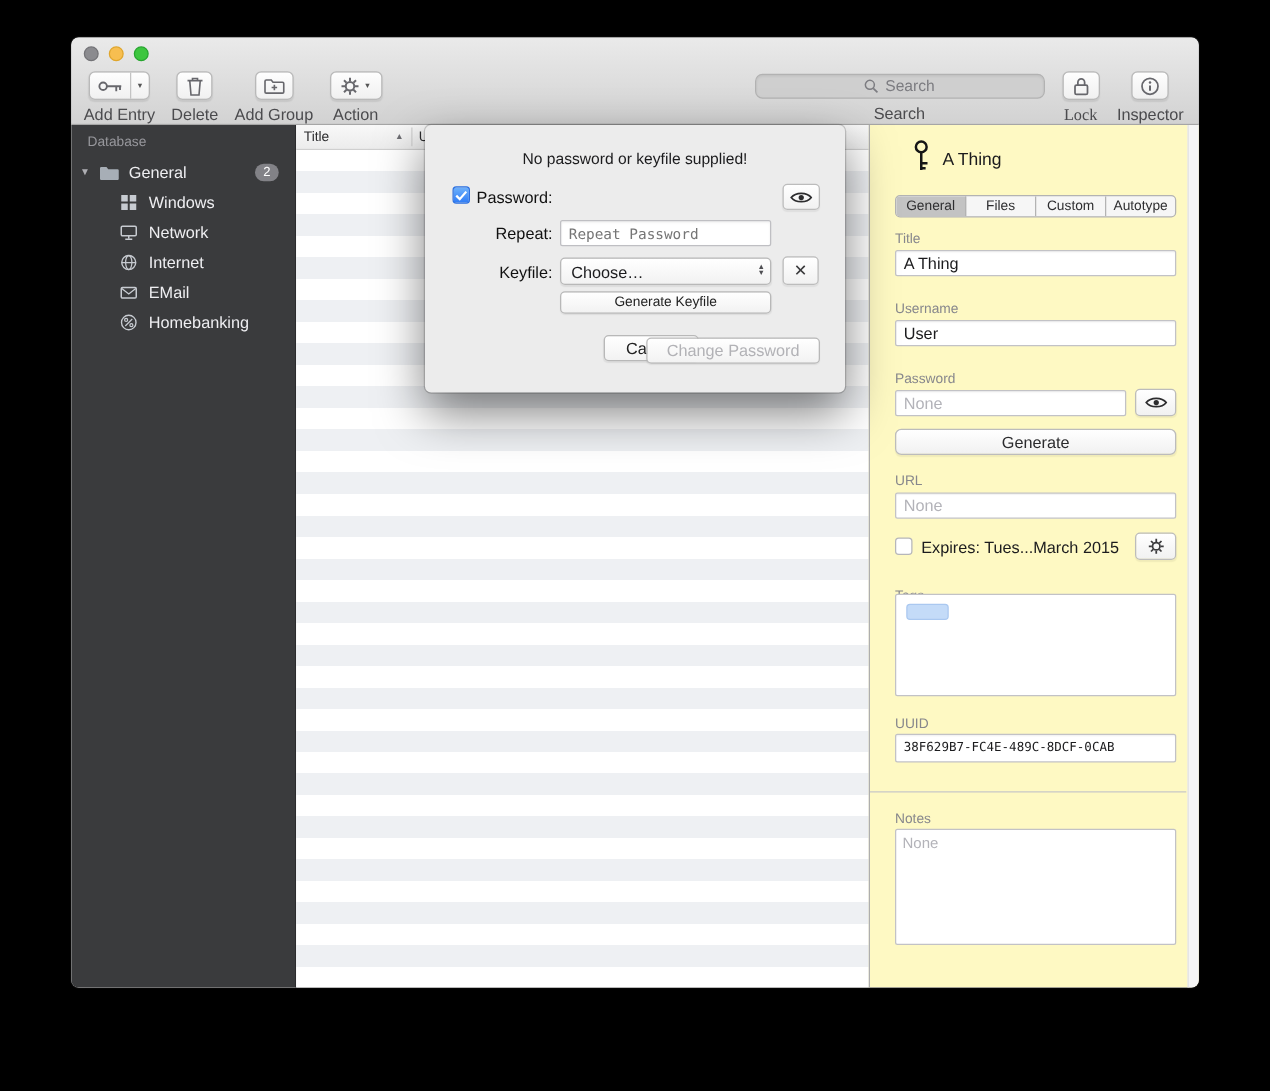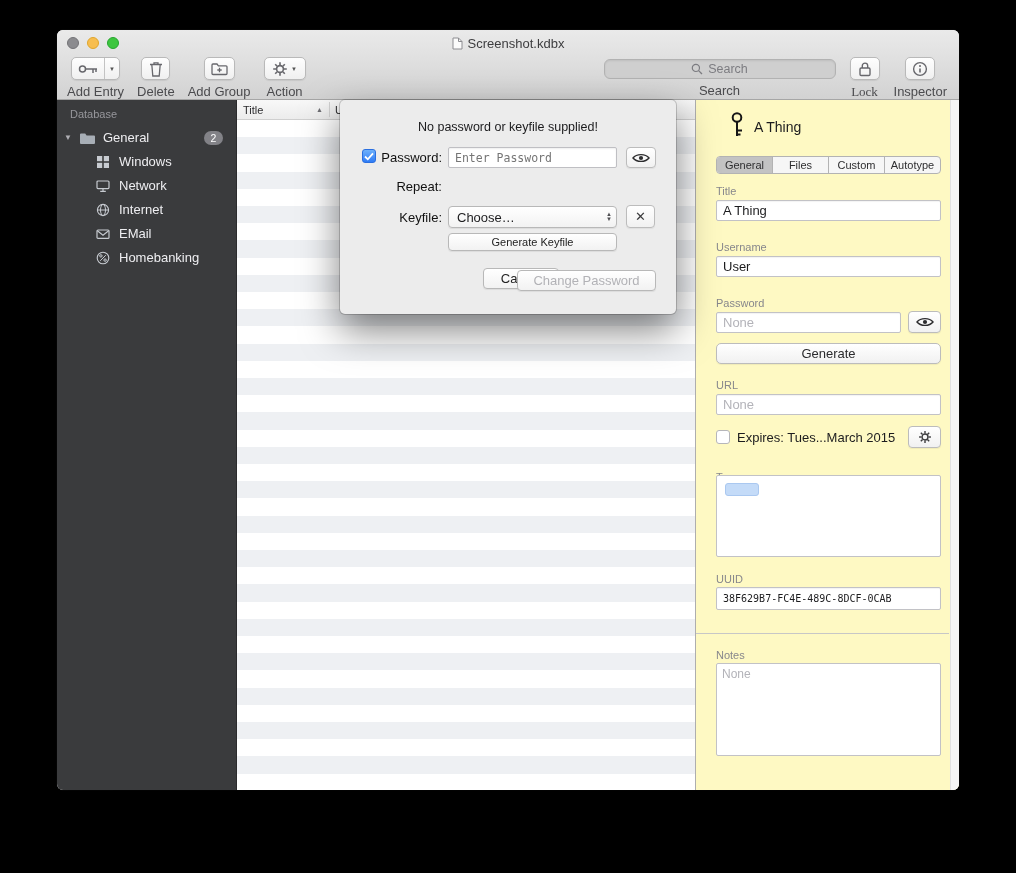--- a/index.html
+++ b/index.html
@@ -175,27 +175,20 @@
 <body>
 
 <div class="window">
 
   <div class="chrome">
     <div class="titlebar">
       <div class="traffic">
         <span class="tl tl-close"></span>
         <span class="tl tl-min"></span>
         <span class="tl tl-zoom"></span>
-      </div>
-      <div class="title-wrap">
-        <svg width="11" height="13" viewBox="0 0 11 13">
-          <path d="M1 1 h5.5 l3.5 3.5 V12 H1 Z" fill="#fbfbfb" stroke="#8d8d91" stroke-width="1"></path>
-          <path d="M6.5 1 v3.5 h3.5" fill="none" stroke="#8d8d91" stroke-width="1"></path>
-        </svg>
-        <span>Screenshot.kdbx</span>
       </div>
     </div>
 
     <div class="toolbar">
 
       <div class="titem">
         <div class="tbtn tbtn-split">
           <span class="seg-main">
             <svg width="20" height="14" viewBox="0 0 20 14">
               <circle cx="4.5" cy="7" r="3" fill="none" stroke="#67676c" stroke-width="1.5"></circle>
@@ -447,29 +440,29 @@
 
     <div class="dialog">
       <div class="dlg-msg">No password or keyfile supplied!</div>
 
       <span class="checkbox checkbox-checked" style="left:22px; top:49px;">
         <svg width="10" height="9" viewBox="0 0 10 9">
           <path d="M1 4.5 L3.8 7.3 L9 1.3" fill="none" stroke="#fff" stroke-width="1.8"></path>
         </svg>
       </span>
       <span class="dlg-label" style="top:50px;">Password:</span>
-      <input class="dlg-input" style="top: 47px;" placeholder="Enter Password">
       <div class="ibtn eye-btn" style="left:286px; top:47px;">
         <svg width="18" height="12" viewBox="0 0 18 12">
           <path d="M1 6 C 4.5 1.5, 13.5 1.5, 17 6 C 13.5 10.5, 4.5 10.5, 1 6 Z" fill="none" stroke="#2c2c2e" stroke-width="1.4"></path>
           <circle cx="9" cy="6" r="2.1" fill="#2c2c2e"></circle>
         </svg>
       </div>
 
       <span class="dlg-label" style="top:79px;">Repeat:</span>
+      <input class="dlg-input" style="top: 76px;" placeholder="Repeat Password">
 
       <span class="dlg-label" style="top:110px;">Keyfile:</span>
       <div class="popup-btn">
         <span>Choose…</span>
         <span class="popup-stepper">
           <span>▲</span>
           <span>▼</span>
         </span>
       </div>
       <div class="ibtn clear-btn">

